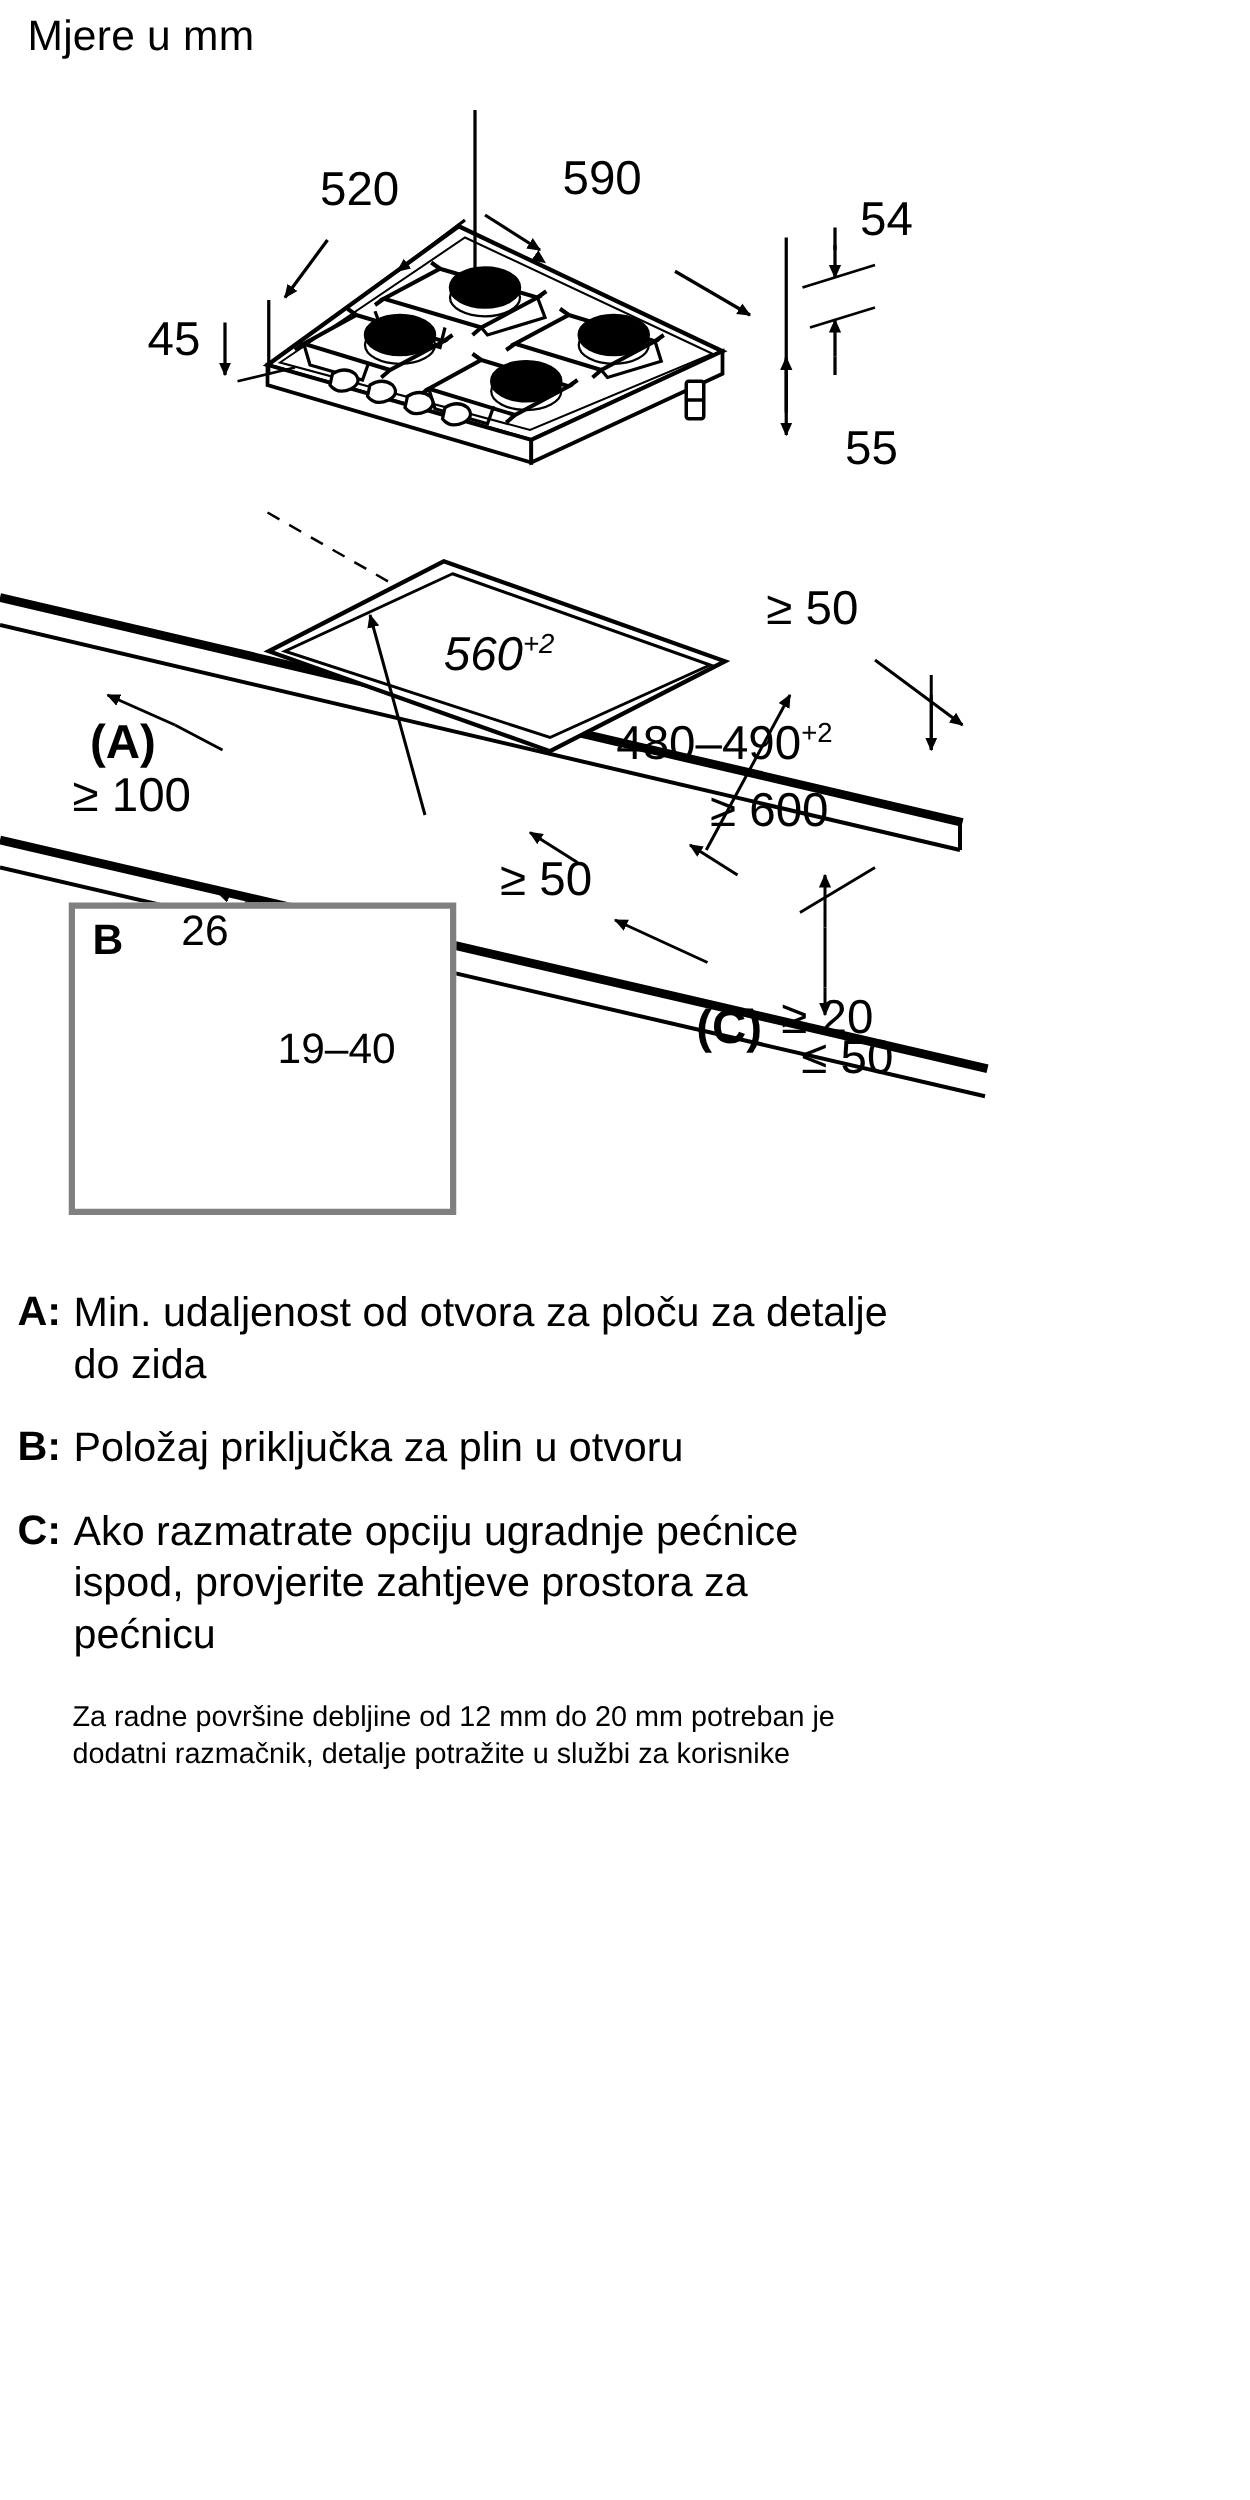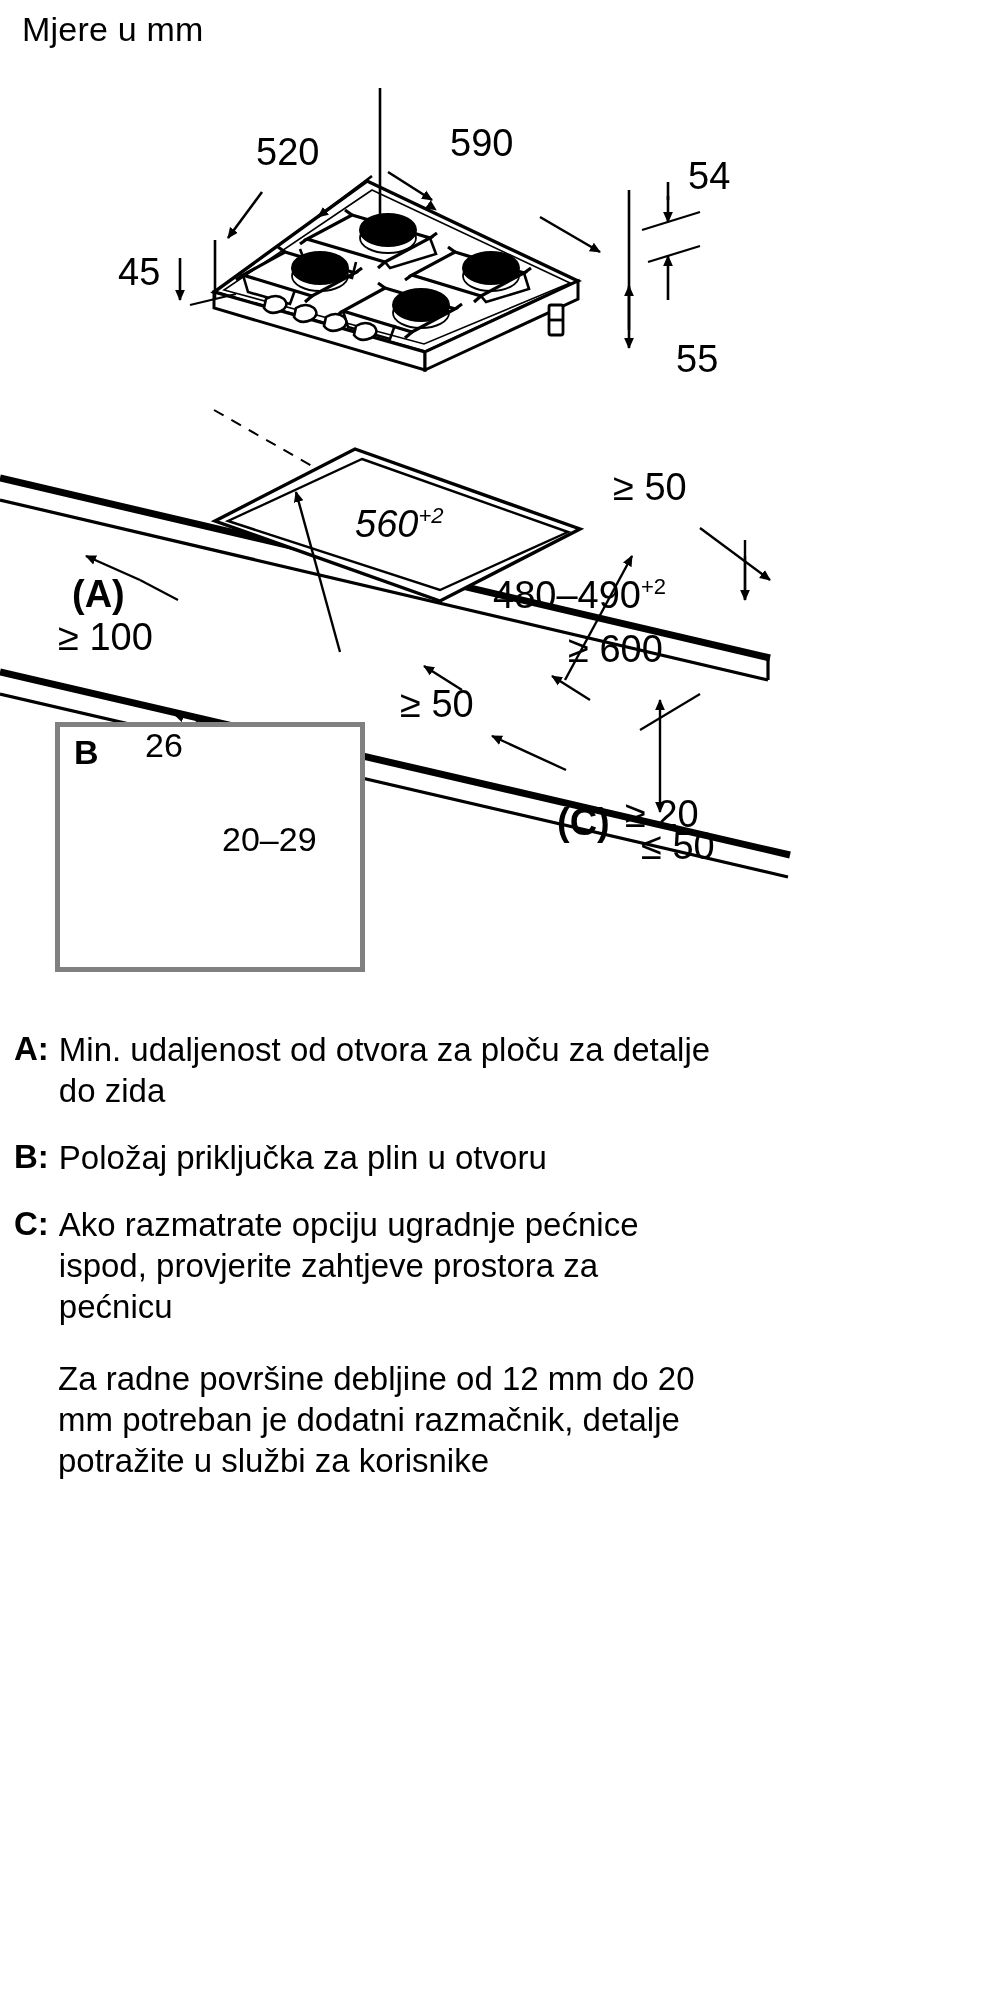--- a/index.html
+++ b/index.html
@@ -12,21 +12,21 @@
 
   .lbl{position:absolute;font-size:38px;line-height:1.0;white-space:nowrap;}
   .lbl.b{font-weight:bold;}
   .lbl.sm{font-size:34px;}
   .sup{font-size:.58em;vertical-align:super;line-height:0;}
 
   .legend{position:absolute;left:14px;top:1030px;width:700px;}
   .legend-row{display:flex;margin-bottom:26px;}
   .legend-key{font-size:33px;font-weight:bold;flex:0 0 auto;padding-right:10px;}
   .legend-txt{font-size:33px;line-height:1.24;}
-  .legend-note{font-size:33px;line-height:1.24;margin-top:32px;padding-left:44px;}
+  .legend-note{font-size:23px;line-height:1.24;margin-top:32px;padding-left:44px;}
 
   .bbox{position:absolute;left:55px;top:722px;width:310px;height:250px;
         border:5px solid #808080;background:#fff;box-sizing:border-box;}
   .bbox-label{position:absolute;left:14px;top:6px;font-size:34px;font-weight:bold;}
 </style>
 </head>
 <body>
 
 <div class="stage">
 
@@ -242,21 +242,21 @@
   <div class="lbl" style="left:58px;top:618px;">≥ 100</div>
 
   <div class="lbl b" style="left:557px;top:803px;">(C)</div>
   <div class="lbl" style="left:625px;top:795px;">≥ 20</div>
   <div class="lbl" style="left:625px;top:827px;margin-left:16px;">≤ 50</div>
 
   <div class="bbox">
     <div class="bbox-label">B</div>
   </div>
   <div class="lbl sm" style="left:145px;top:728px;">26</div>
-  <div class="lbl sm" style="left:222px;top:822px;">20–29</div>
+  <div class="lbl sm" style="left:222px;top:822px;">19–40</div>
 
   <div class="legend">
     <div class="legend-row">
       <div class="legend-key">A:</div>
       <div class="legend-txt">Min. udaljenost od otvora za ploču za detalje do zida</div>
     </div>
     <div class="legend-row">
       <div class="legend-key">B:</div>
       <div class="legend-txt">Položaj priključka za plin u otvoru</div>
     </div>

